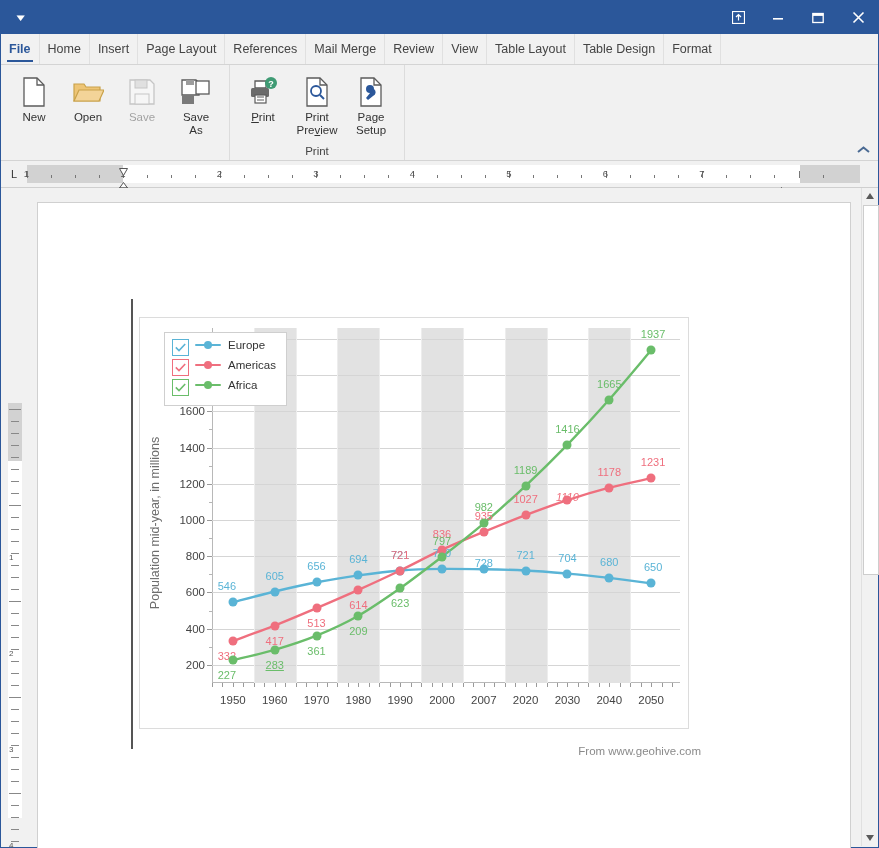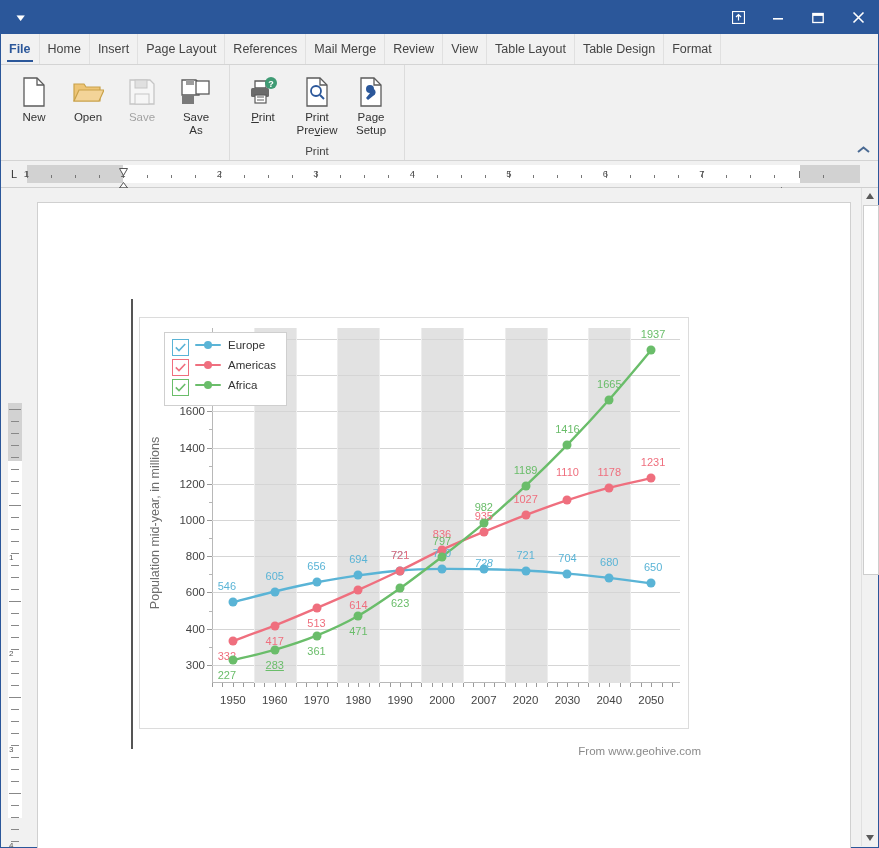--- a/index.html
+++ b/index.html
@@ -386,21 +386,21 @@
         <div class="chart-box">
           <div class="axis-title">Population mid-year, in millions</div>
           <div class="plot" id="plot">
             <div class="plot-border"></div>
           <div class="band" style="left: 41.8182px; width: 41.8182px;"></div>
               <div class="band" style="left: 125.455px; width: 41.8182px;"></div>
               <div class="band" style="left: 209.091px; width: 41.8182px;"></div>
               <div class="band" style="left: 292.727px; width: 41.8182px;"></div>
               <div class="band" style="left: 376.364px; width: 41.8182px;"></div>
               <div class="gl-h" style="top: 336.888px;"></div>
-              <div class="ylab" style="top: 336.888px;">300</div>
+              <div class="ylab" style="top: 336.888px;">200</div>
               <div class="ytick" style="top: 336.888px;"></div>
               <div class="gl-h" style="top: 300.663px;"></div>
               <div class="ylab" style="top: 300.663px;">400</div>
               <div class="ytick" style="top: 300.663px;"></div>
               <div class="gl-h" style="top: 264.439px;"></div>
               <div class="ylab" style="top: 264.439px;">600</div>
               <div class="ytick" style="top: 264.439px;"></div>
               <div class="gl-h" style="top: 228.214px;"></div>
               <div class="ylab" style="top: 228.214px;">800</div>
               <div class="ytick" style="top: 228.214px;"></div>
@@ -518,21 +518,21 @@
               <div class="dlabel" style="left: 62.7273px; top: 247.533px; color: rgb(90, 180, 214);">605</div>
               <div class="dot" style="left: 104.545px; top: 254.296px; background: rgb(90, 180, 214);"></div>
               <div class="dlabel" style="left: 104.545px; top: 238.296px; color: rgb(90, 180, 214);">656</div>
               <div class="dot" style="left: 146.364px; top: 247.413px; background: rgb(90, 180, 214);"></div>
               <div class="dlabel" style="left: 146.364px; top: 231.413px; color: rgb(90, 180, 214);">694</div>
               <div class="dot" style="left: 188.182px; top: 242.523px; background: rgb(90, 180, 214);"></div>
               <div class="dlabel" style="left: 188.182px; top: 226.523px; color: rgb(90, 180, 214);">721</div>
               <div class="dot" style="left: 230px; top: 240.893px; background: rgb(90, 180, 214);"></div>
               <div class="dlabel" style="left: 230px; top: 224.893px; color: rgb(90, 180, 214);">730</div>
               <div class="dot" style="left: 271.818px; top: 241.255px; background: rgb(90, 180, 214);"></div>
-              <div class="dlabel" style="left: 271.818px; top: 235px; color: rgb(90, 180, 214); font-style: italic;">728</div>
+              <div class="dlabel" style="left: 271.818px; top: 235px; color: rgb(90, 180, 214);">728</div>
               <div class="dot" style="left: 313.636px; top: 242.523px; background: rgb(90, 180, 214);"></div>
               <div class="dlabel" style="left: 313.636px; top: 226.523px; color: rgb(90, 180, 214);">721</div>
               <div class="dot" style="left: 355.455px; top: 245.602px; background: rgb(90, 180, 214);"></div>
               <div class="dlabel" style="left: 355.455px; top: 229.602px; color: rgb(90, 180, 214);">704</div>
               <div class="dot" style="left: 397.273px; top: 249.949px; background: rgb(90, 180, 214);"></div>
               <div class="dlabel" style="left: 397.273px; top: 233.949px; color: rgb(90, 180, 214);">680</div>
               <div class="dot" style="left: 439.091px; top: 255.383px; background: rgb(90, 180, 214);"></div>
               <div class="dlabel" style="left: 441.091px; top: 239.383px; color: rgb(90, 180, 214);">650</div>
               <div class="dot" style="left: 20.9091px; top: 312.98px; background: rgb(239, 111, 126);"></div>
               <div class="dlabel" style="left: 14.9091px; top: 327.98px; color: rgb(239, 111, 126);">332</div>
@@ -544,33 +544,33 @@
               <div class="dlabel" style="left: 146.364px; top: 276.903px; color: rgb(239, 111, 126);">614</div>
               <div class="dot" style="left: 188.182px; top: 242.523px; background: rgb(239, 111, 126);"></div>
               <div class="dlabel" style="left: 188.182px; top: 226.523px; color: rgb(239, 111, 126);">721</div>
               <div class="dot" style="left: 230px; top: 221.694px; background: rgb(239, 111, 126);"></div>
               <div class="dlabel" style="left: 230px; top: 205.694px; color: rgb(239, 111, 126);">836</div>
               <div class="dot" style="left: 271.818px; top: 203.763px; background: rgb(239, 111, 126);"></div>
               <div class="dlabel" style="left: 271.818px; top: 187.763px; color: rgb(239, 111, 126);">935</div>
               <div class="dot" style="left: 313.636px; top: 187.099px; background: rgb(239, 111, 126);"></div>
               <div class="dlabel" style="left: 313.636px; top: 171.099px; color: rgb(239, 111, 126);">1027</div>
               <div class="dot" style="left: 355.455px; top: 172.066px; background: rgb(239, 111, 126);"></div>
-              <div class="dlabel" style="left: 355.455px; top: 144px; color: rgb(239, 111, 126);">1110</div>
+              <div class="dlabel" style="left: 355.455px; top: 169px; color: rgb(239, 111, 126); font-style: italic;">1110</div>
               <div class="dot" style="left: 397.273px; top: 159.75px; background: rgb(239, 111, 126);"></div>
               <div class="dlabel" style="left: 397.273px; top: 143.75px; color: rgb(239, 111, 126);">1178</div>
               <div class="dot" style="left: 439.091px; top: 150.151px; background: rgb(239, 111, 126);"></div>
               <div class="dlabel" style="left: 441.091px; top: 134.151px; color: rgb(239, 111, 126);">1231</div>
               <div class="dot" style="left: 20.9091px; top: 331.997px; background: rgb(106, 189, 106);"></div>
               <div class="dlabel" style="left: 14.9091px; top: 346.997px; color: rgb(106, 189, 106);">227</div>
               <div class="dot" style="left: 62.7273px; top: 321.855px; background: rgb(106, 189, 106);"></div>
               <div class="dlabel" style="left: 62.7273px; top: 336.855px; color: rgb(106, 189, 106); text-decoration: underline;">283</div>
               <div class="dot" style="left: 104.545px; top: 307.727px; background: rgb(106, 189, 106);"></div>
               <div class="dlabel" style="left: 104.545px; top: 322.727px; color: rgb(106, 189, 106);">361</div>
               <div class="dot" style="left: 146.364px; top: 287.804px; background: rgb(106, 189, 106);"></div>
-              <div class="dlabel" style="left: 146.364px; top: 302.804px; color: rgb(106, 189, 106);">471</div>
+              <div class="dlabel" style="left: 146.364px; top: 302.804px; color: rgb(106, 189, 106);">209</div>
               <div class="dot" style="left: 188.182px; top: 260.273px; background: rgb(106, 189, 106);"></div>
               <div class="dlabel" style="left: 188.182px; top: 275.273px; color: rgb(106, 189, 106);">623</div>
               <div class="dot" style="left: 230px; top: 228.758px; background: rgb(106, 189, 106);"></div>
               <div class="dlabel" style="left: 230px; top: 212.758px; color: rgb(106, 189, 106);">797</div>
               <div class="dot" style="left: 271.818px; top: 195.25px; background: rgb(106, 189, 106);"></div>
               <div class="dlabel" style="left: 271.818px; top: 179.25px; color: rgb(106, 189, 106);">982</div>
               <div class="dot" style="left: 313.636px; top: 157.758px; background: rgb(106, 189, 106);"></div>
               <div class="dlabel" style="left: 313.636px; top: 141.758px; color: rgb(106, 189, 106);">1189</div>
               <div class="dot" style="left: 355.455px; top: 116.643px; background: rgb(106, 189, 106);"></div>
               <div class="dlabel" style="left: 355.455px; top: 100.643px; color: rgb(106, 189, 106);">1416</div>

